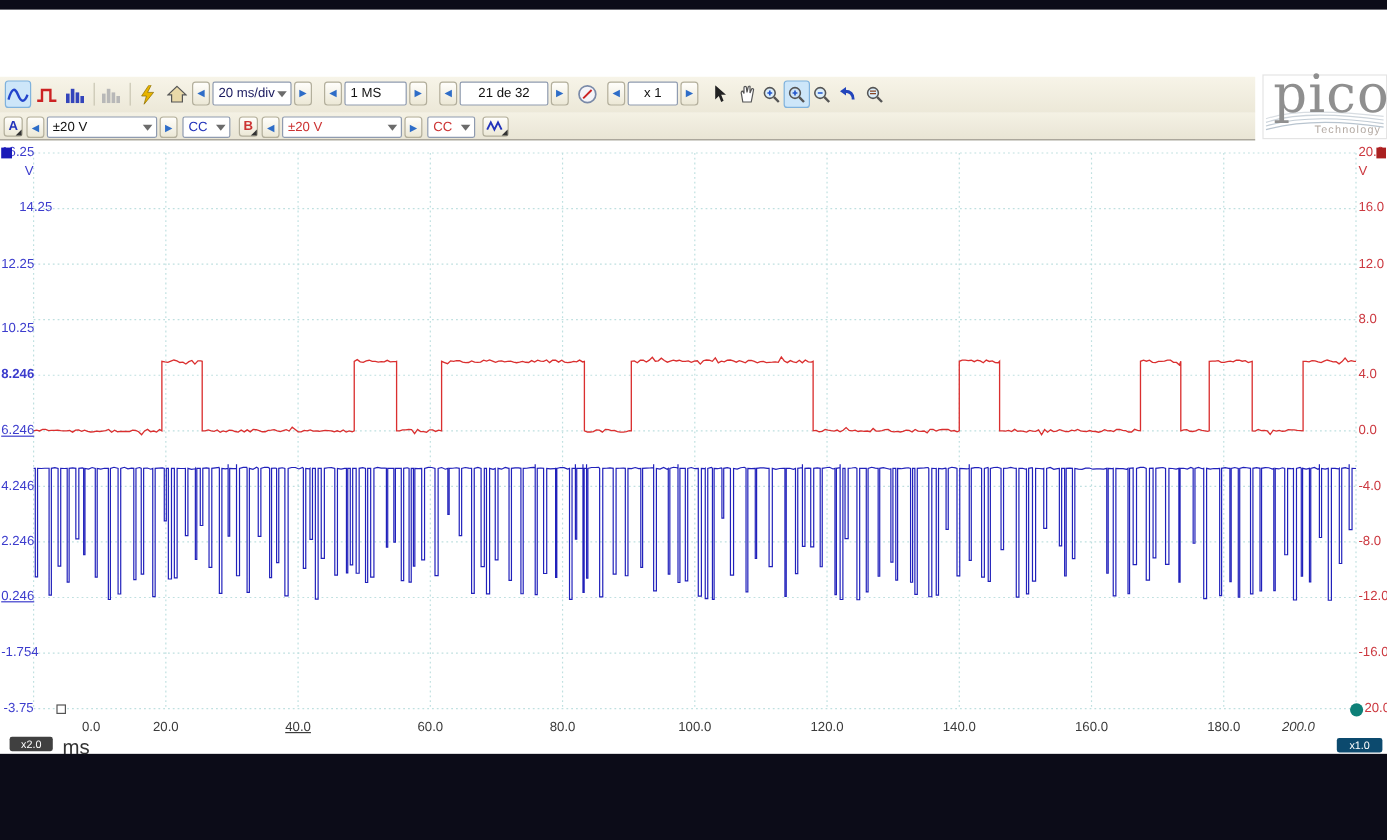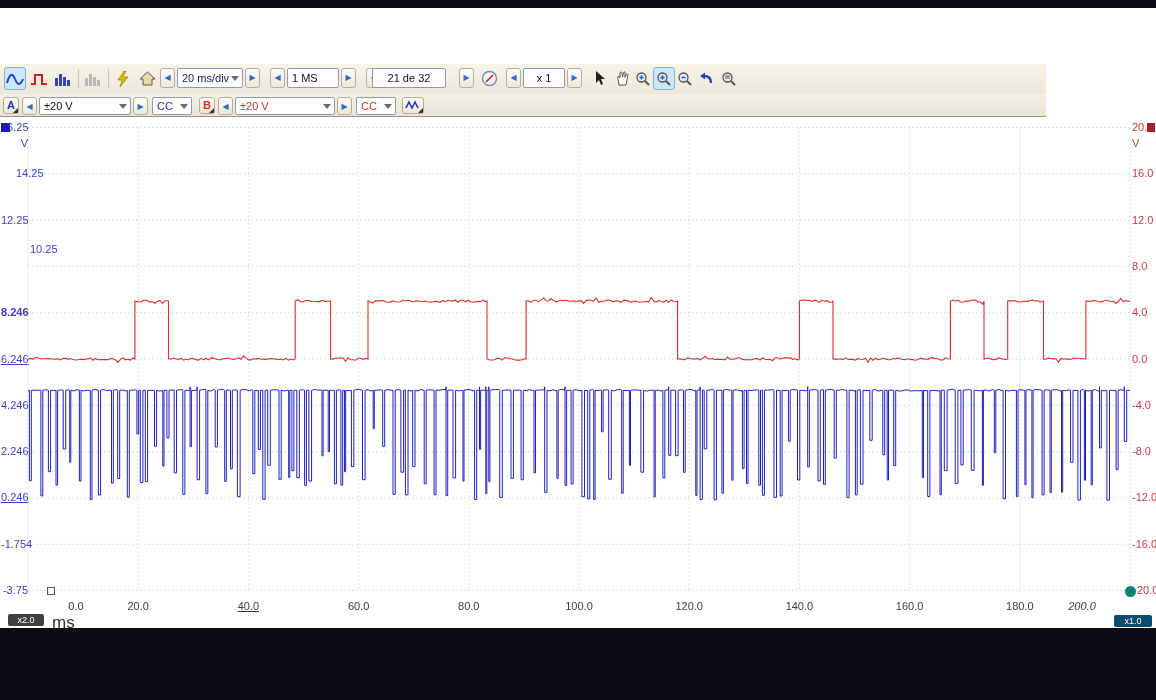--- a/index.html
+++ b/index.html
@@ -108,21 +108,21 @@
     </div>
     <div class="navbtn" style="left:245px">▶</div>
 
     <div class="navbtn" style="left:270px">◀</div>
     <div class="combo" style="left:287px;width:52px;color:#111">
       <span>1 MS</span>
     </div>
     <div class="navbtn" style="left:341px">▶</div>
 
     <div class="navbtn" style="left:366px">◀</div>
-    <div class="combo" style="left:372px;width:74px;text-align:center;color:#111">
+    <div class="combo" style="left:383px;width:74px;text-align:center;color:#111">
       <span>21 de 32</span>
     </div>
     <div class="navbtn" style="left:459px">▶</div>
     <div class="tbtn" style="left:478px">
       <svg width="17" height="17">
         <circle cx="8.5" cy="8.5" r="7" fill="#f4f4f8" stroke="#7a8aa8" stroke-width="1.4"></circle>
         <line x1="5" y1="12" x2="12" y2="5" stroke="#cc2222" stroke-width="1.6"></line>
       </svg>
     </div>
 
@@ -212,20 +212,30 @@
       <span class="arr" style="top:6px"></span>
     </div>
     <div class="chbtn" style="left:402px;width:22px">
       <svg width="16" height="11" style="margin-top:2px">
           <path d="M1,8 L4,2 L7,8 L10,2 L13,8" fill="none" stroke="#2233bb" stroke-width="1.6"></path>
         </svg>
       <span class="corner"></span>
     </div>
   </div>
 
+  <div class="logo">
+    <svg width="102" height="52" style="position:absolute;left:0;top:0">
+      <path d="M2,36 Q30,26 100,34" fill="none" stroke="#d8dde2" stroke-width="1"></path>
+      <path d="M2,39 Q34,28 100,37" fill="none" stroke="#ccd4db" stroke-width="1"></path>
+      <path d="M2,42 Q38,31 100,40" fill="none" stroke="#c2ccd5" stroke-width="1"></path>
+      <path d="M2,45 Q42,34 100,43" fill="none" stroke="#b8c4cf" stroke-width="1"></path>
+    </svg>
+    <div class="pico">pico</div>
+    <div class="tech">Technology</div>
+  </div>
 
   <div class="plotwrap">
     <svg class="chart" width="1156" height="510" viewBox="0 118 1156 510" id="chartsvg">
         <line x1="28" y1="127.5" x2="28" y2="590.5" stroke="#bfe0e0" stroke-width="1" stroke-dasharray="1.5 2.5"></line>
         <line x1="138.2" y1="127.5" x2="138.2" y2="590.5" stroke="#bfe0e0" stroke-width="1" stroke-dasharray="1.5 2.5"></line>
         <line x1="248.4" y1="127.5" x2="248.4" y2="590.5" stroke="#bfe0e0" stroke-width="1" stroke-dasharray="1.5 2.5"></line>
         <line x1="358.6" y1="127.5" x2="358.6" y2="590.5" stroke="#bfe0e0" stroke-width="1" stroke-dasharray="1.5 2.5"></line>
         <line x1="468.8" y1="127.5" x2="468.8" y2="590.5" stroke="#bfe0e0" stroke-width="1" stroke-dasharray="1.5 2.5"></line>
         <line x1="579" y1="127.5" x2="579" y2="590.5" stroke="#bfe0e0" stroke-width="1" stroke-dasharray="1.5 2.5"></line>
         <line x1="689.2" y1="127.5" x2="689.2" y2="590.5" stroke="#bfe0e0" stroke-width="1" stroke-dasharray="1.5 2.5"></line>
@@ -245,21 +255,21 @@
         <line x1="28" y1="544.2" x2="1130" y2="544.2" stroke="#bfe0e0" stroke-width="1" stroke-dasharray="1.5 2.5"></line>
         <line x1="28" y1="590.5" x2="1130" y2="590.5" stroke="#bfe0e0" stroke-width="1" stroke-dasharray="1.5 2.5"></line>
         <path d="M28.0,359.0L30.5,358.4L33.0,359.1L35.5,357.8L38.0,357.8L40.5,358.8L43.0,358.7L45.5,358.6L48.0,358.4L50.5,358.9L53.0,359.0L55.5,359.1L58.0,358.7L60.5,360.1L63.0,358.4L65.5,358.3L68.0,359.5L70.5,358.5L73.0,359.5L75.5,360.0L78.0,359.8L80.5,359.3L83.0,359.6L85.5,359.2L88.0,358.9L90.5,357.9L93.0,360.2L95.5,358.5L98.0,359.8L100.5,359.5L103.0,359.6L105.5,359.6L108.0,359.6L110.5,358.5L113.0,358.7L115.5,359.8L118.0,362.3L120.5,359.1L123.0,357.8L125.5,359.8L128.0,359.2L130.5,360.1L133.0,358.0L134.9,359.0L134.9,301.1L137.4,301.6L139.9,302.0L142.4,301.0L144.9,300.0L147.4,300.8L149.9,302.1L152.4,301.8L154.9,303.3L157.4,301.4L159.9,300.4L162.4,303.4L164.9,300.7L167.4,300.7L168.5,301.1L168.5,359.0L171.0,359.0L173.5,358.2L176.0,359.0L178.5,359.4L181.0,358.3L183.5,360.2L186.0,359.1L188.5,359.9L191.0,358.4L193.5,358.6L196.0,359.6L198.5,360.1L201.0,358.3L203.5,359.9L206.0,358.2L208.5,359.9L211.0,357.9L213.5,358.1L216.0,358.9L218.5,359.8L221.0,359.8L223.5,358.6L226.0,358.4L228.5,358.0L231.0,359.0L233.5,359.6L236.0,358.8L238.5,358.0L241.0,359.2L243.5,356.0L246.0,357.9L248.5,359.9L251.0,359.9L253.5,358.6L256.0,359.1L258.5,358.3L261.0,359.3L263.5,359.1L266.0,359.4L268.5,359.0L271.0,358.6L273.5,358.8L276.0,359.1L278.5,359.8L281.0,359.0L283.5,359.9L286.0,358.3L288.5,360.1L291.0,359.1L293.5,359.9L295.2,359.0L295.2,301.1L297.7,299.7L300.2,301.5L302.7,301.9L305.2,300.7L307.7,300.2L310.2,301.1L312.7,301.2L315.2,301.8L317.7,301.4L320.2,301.6L322.7,300.3L325.2,301.5L327.7,301.3L330.2,301.2L330.5,301.1L330.5,359.0L333.0,359.1L335.5,358.2L338.0,358.2L340.5,357.9L343.0,358.0L345.5,361.3L348.0,357.8L350.5,359.7L353.0,359.7L355.5,360.2L358.0,358.2L360.5,358.2L363.0,359.5L365.5,358.4L368.0,359.0L368.0,301.1L370.5,302.1L373.0,303.1L375.5,300.7L378.0,301.1L380.5,300.6L383.0,300.5L385.5,301.7L388.0,302.2L390.5,302.1L393.0,300.8L395.5,301.8L398.0,302.0L400.5,301.8L403.0,300.1L405.5,300.9L408.0,300.0L410.5,300.9L413.0,302.0L415.5,301.0L418.0,300.8L420.5,301.5L423.0,301.2L425.5,301.0L428.0,301.8L430.5,302.3L433.0,301.8L435.5,301.2L438.0,301.9L440.5,302.1L443.0,300.5L445.5,301.7L448.0,300.1L450.5,300.9L453.0,301.1L455.5,300.0L458.0,302.2L460.5,300.2L463.0,300.2L465.5,301.8L468.0,300.2L470.5,301.7L473.0,302.2L475.5,301.9L478.0,301.2L480.5,301.6L483.0,300.1L485.5,301.6L487.0,301.1L487.0,359.0L489.5,360.0L492.0,360.0L494.5,359.7L497.0,358.2L499.5,358.4L502.0,360.1L504.5,357.8L507.0,358.0L509.5,358.8L512.0,358.7L514.5,359.7L517.0,360.1L519.5,360.1L522.0,359.7L524.5,358.8L526.1,359.0L526.1,301.1L528.6,300.8L531.1,302.3L533.6,300.2L536.1,300.2L538.6,301.7L541.1,300.1L543.6,297.7L546.1,301.0L548.6,300.7L551.1,298.5L553.6,300.4L556.1,301.8L558.6,300.9L561.1,300.1L563.6,300.8L566.1,300.2L568.6,301.2L571.1,301.1L573.6,300.7L576.1,301.9L578.6,300.9L581.1,300.6L583.6,303.4L586.1,300.6L588.6,300.0L591.1,300.2L593.6,301.1L596.1,298.2L598.6,302.3L601.1,301.0L603.6,301.5L606.1,300.2L608.6,300.0L611.1,300.8L613.6,301.8L616.1,300.6L618.6,301.3L621.1,302.3L623.6,300.4L626.1,300.4L628.6,301.1L631.1,302.3L633.6,301.3L636.1,301.2L638.6,302.2L641.1,302.0L643.6,301.8L646.1,301.5L648.6,301.9L651.1,297.4L653.6,300.8L656.1,302.2L658.6,300.5L661.1,301.6L663.6,302.2L666.1,300.2L668.6,302.3L671.1,300.0L673.6,301.5L676.1,301.8L677.6,301.1L677.6,359.0L680.1,358.7L682.6,359.8L685.1,359.4L687.6,357.9L690.1,358.5L692.6,358.9L695.1,359.2L697.6,358.4L700.1,359.8L702.6,358.6L705.1,356.3L707.6,358.7L710.1,359.0L712.6,358.5L715.1,359.6L717.6,359.1L720.1,359.5L722.6,359.2L725.1,359.8L727.6,357.1L730.1,359.2L732.6,359.3L735.1,358.9L737.6,358.0L740.1,357.8L742.6,359.4L745.1,359.9L747.6,359.5L750.1,360.0L752.6,359.4L755.1,358.5L757.6,358.6L760.1,360.0L762.6,357.9L765.1,359.3L767.6,359.5L770.1,359.2L772.6,360.7L775.1,357.8L777.6,357.8L780.1,359.2L782.6,358.2L785.1,357.9L787.6,357.9L790.1,357.8L792.6,359.3L795.1,358.8L797.6,359.8L799.4,359.0L799.4,301.1L801.9,300.1L804.4,300.1L806.9,300.5L809.4,300.2L811.9,301.4L814.4,300.2L816.9,300.8L819.4,302.3L821.9,300.1L824.4,301.2L826.9,300.7L829.4,302.2L831.9,302.3L833.0,301.1L833.0,359.0L835.5,359.1L838.0,359.2L840.5,358.7L843.0,359.6L845.5,357.8L848.0,359.5L850.5,359.1L853.0,359.4L855.5,360.1L858.0,358.7L860.5,359.2L863.0,359.5L865.5,358.3L868.0,362.3L870.5,358.0L873.0,360.2L875.5,358.2L878.0,359.7L880.5,359.2L883.0,358.1L885.5,358.9L888.0,359.6L890.5,359.7L893.0,358.5L895.5,359.0L898.0,357.9L900.5,359.0L903.0,359.4L905.5,359.7L908.0,358.8L910.5,359.5L913.0,359.6L915.5,360.2L918.0,359.4L920.5,358.1L923.0,359.1L925.5,358.8L928.0,359.6L930.5,357.9L933.0,357.9L935.5,358.7L938.0,358.8L940.5,360.0L943.0,360.0L945.5,357.8L948.0,358.7L950.4,359.0L950.4,301.1L952.9,300.1L955.4,301.0L957.9,300.1L960.4,302.0L962.9,302.2L965.4,301.1L967.9,301.1L970.4,301.0L972.9,300.1L975.4,300.1L977.9,301.9L980.4,302.0L982.9,304.2L984.0,301.1L984.0,359.0L986.5,358.2L989.0,358.1L991.5,359.4L994.0,359.6L996.5,359.1L999.0,357.9L1001.5,358.7L1004.0,359.1L1006.5,359.5L1007.7,359.0L1007.7,301.1L1010.2,300.9L1012.7,300.9L1015.2,300.5L1017.7,302.0L1020.2,302.0L1022.7,301.3L1025.2,301.0L1027.7,301.6L1030.2,300.2L1032.7,300.1L1035.2,301.0L1037.7,300.6L1040.2,302.2L1042.7,301.3L1043.5,301.1L1043.5,359.0L1046.0,359.3L1048.5,357.9L1051.0,358.8L1053.5,358.6L1056.0,359.0L1058.5,362.1L1061.0,358.5L1063.5,359.2L1066.0,358.7L1068.5,359.4L1071.0,359.2L1073.5,358.1L1076.0,358.3L1078.5,358.2L1081.0,358.7L1083.5,358.8L1085.9,359.0L1085.9,301.1L1088.4,301.1L1090.9,301.5L1093.4,300.6L1095.9,300.7L1098.4,301.5L1100.9,302.1L1103.4,300.9L1105.9,300.0L1108.4,300.8L1110.9,301.5L1113.4,301.4L1115.9,303.2L1118.4,301.3L1120.9,298.3L1123.4,301.5L1125.9,300.6L1128.4,301.2L1130.0,301.1" fill="none" stroke="#da2f2f" stroke-width="1.1"></path>
         <path d="M28,390.3L29.4,390.3L29.4,480.7L31.3,480.7L31.3,390.3L34.3,390.4L37.3,390.2L40.3,390.2L40.9,390.3L40.9,495.9L42.8,495.9L42.8,390.3L45.8,389.7L48.4,390.3L48.4,471.7L50.6,471.7L50.6,390.3L53.6,390.4L56.0,390.3L56.0,485.1L57.6,485.1L57.6,390.3L60.6,389.9L63.2,390.3L63.2,449.0L65.7,449.0L65.7,390.3L68.7,389.9L69.7,390.3L69.7,462.3L70.8,462.3L70.8,390.3L73.8,390.9L76.8,389.6L79.4,390.3L79.4,481.0L81.0,481.0L81.0,390.3L84.0,390.9L87.0,390.2L90.0,390.3L90.3,390.3L90.3,499.6L92.0,499.6L92.0,390.3L95.0,389.4L98.0,390.2L98.4,390.3L98.4,495.0L100.6,495.0L100.6,390.3L103.6,389.4L106.6,390.7L109.6,390.1L111.5,390.3L111.5,483.1L113.3,483.1L113.3,390.3L116.3,389.6L117.7,390.3L117.7,478.5L119.7,478.5L119.7,390.3L122.7,390.0L125.7,391.0L127.3,390.3L127.3,497.2L129.3,497.2L129.3,390.3L132.3,390.1L135.3,389.9L136.9,390.3L136.9,434.0L138.6,434.0L138.6,390.3L140.3,390.3L140.3,482.5L142.9,482.5L142.9,390.3L145.3,390.3L145.3,481.6L147.6,481.6L147.6,390.3L150.6,390.4L153.6,390.4L154.5,390.3L154.5,446.3L156.6,446.3L156.6,390.3L159.6,391.1L162.6,390.6L162.8,390.3L162.8,466.1L164.0,466.1L164.0,390.3L166.9,390.3L166.9,437.9L169.0,437.9L169.0,390.3L172.0,389.9L174.2,390.3L174.2,472.8L176.5,472.8L176.5,390.3L179.5,389.9L182.5,389.5L182.8,390.3L182.8,494.4L184.9,494.4L184.9,390.3L187.9,390.7L190.1,390.3L190.1,386.8L190.1,390.3L190.1,446.7L191.4,446.7L191.4,390.3L194.4,390.5L197.1,390.3L197.1,386.8L197.1,390.3L197.1,479.8L199.6,479.8L199.6,390.3L202.6,389.5L205.6,389.5L205.9,390.3L205.9,493.7L207.8,493.7L207.8,390.3L210.8,391.1L213.8,389.4L215.2,390.3L215.2,446.9L217.4,446.9L217.4,390.3L220.4,389.4L223.4,389.5L224.7,390.3L224.7,481.4L226.3,481.4L226.3,390.3L229.3,390.0L230.5,390.3L230.5,468.8L232.3,468.8L232.3,390.3L235.3,389.8L237.4,390.3L237.4,496.6L240.1,496.6L240.1,390.3L243.1,389.6L246.1,389.6L249.1,390.8L252.1,389.6L252.8,390.3L252.8,473.6L254.8,473.6L254.8,390.3L257.8,390.8L258.3,390.3L258.3,449.4L260.4,449.4L260.4,390.3L262.8,390.3L262.8,499.3L265.1,499.3L265.1,390.3L267.7,390.3L267.7,465.3L270.3,465.3L270.3,390.3L273.3,389.8L276.3,389.7L279.0,390.3L279.0,479.3L281.2,479.3L281.2,390.3L284.2,390.9L287.2,390.3L288.7,390.3L288.7,477.4L289.8,477.4L289.8,390.3L291.9,390.3L291.9,470.7L293.9,470.7L293.9,390.3L296.8,390.3L296.8,477.7L299.3,477.7L299.3,390.3L302.3,389.7L304.6,390.3L304.6,485.4L306.4,485.4L306.4,390.3L308.9,390.3L308.9,481.0L311.6,481.0L311.6,390.3L314.6,389.5L317.6,390.1L320.6,390.0L322.0,390.3L322.0,455.9L323.1,455.9L323.1,390.3L326.1,390.2L328.2,390.3L328.2,451.7L329.5,451.7L329.5,390.3L332.5,390.3L334.4,390.3L334.4,483.9L336.4,483.9L336.4,390.3L339.4,389.8L340.9,390.3L340.9,485.1L342.7,485.1L342.7,390.3L344.5,390.3L344.5,471.7L345.7,471.7L345.7,390.3L348.7,390.6L351.4,390.3L351.4,466.6L353.8,466.6L353.8,390.3L356.8,389.5L359.8,389.6L362.5,390.3L362.5,479.7L365.1,479.7L365.1,390.3L368.1,389.6L371.1,391.0L373.2,390.3L373.2,428.7L374.3,428.7L374.3,390.3L377.3,390.2L380.3,389.8L382.7,390.3L382.7,446.3L384.7,446.3L384.7,390.3L387.7,389.6L390.7,390.1L393.0,390.3L393.0,494.4L395.2,494.4L395.2,390.3L398.2,389.5L400.9,390.3L400.9,472.2L403.6,472.2L403.6,390.3L405.4,390.3L405.4,494.9L408.0,494.9L408.0,390.3L411.0,391.1L412.7,390.3L412.7,466.5L415.0,466.5L415.0,390.3L418.0,391.0L421.0,389.5L424.0,390.3L424.2,390.3L424.2,483.7L426.2,483.7L426.2,390.3L429.2,389.9L432.2,389.9L434.1,390.3L434.1,494.8L436.0,494.8L436.0,390.3L439.0,390.2L442.0,389.7L445.0,389.5L446.0,390.3L446.0,386.8L446.0,390.3L446.0,495.6L447.7,495.6L447.7,390.3L450.7,390.0L453.0,390.3L453.0,477.9L455.6,477.9L455.6,390.3L458.6,390.8L461.6,390.6L463.0,390.3L463.0,481.2L464.0,481.2L464.0,390.3L467.0,389.6L470.0,389.7L473.0,390.9L474.6,390.3L474.6,499.5L476.7,499.5L476.7,390.3L479.5,390.3L479.5,386.8L479.5,390.3L479.5,449.3L480.6,449.3L480.6,390.3L483.6,390.2L485.8,390.3L485.8,386.8L485.8,390.3L485.8,493.7L486.8,493.7L486.8,390.3L488.8,390.3L488.8,386.8L488.8,390.3L488.8,481.7L489.9,481.7L489.9,390.3L492.9,389.6L495.9,389.6L498.9,389.4L499.7,390.3L499.7,497.4L502.3,497.4L502.3,390.3L505.3,390.2L508.3,389.9L511.0,390.3L511.0,478.4L513.4,478.4L513.4,390.3L516.4,390.2L519.4,390.1L521.1,390.3L521.1,479.8L523.3,479.8L523.3,390.3L526.3,390.5L529.3,389.6L532.3,390.5L534.0,390.3L534.0,472.8L535.5,472.8L535.5,390.3L538.5,390.1L541.5,390.0L544.5,389.7L544.7,390.3L544.7,386.8L544.7,390.3L544.7,492.4L547.0,492.4L547.0,390.3L550.0,390.9L553.0,389.6L556.0,391.0L556.9,390.3L556.9,478.4L558.2,478.4L558.2,390.3L561.2,389.4L564.2,389.8L565.0,390.3L565.0,386.8L565.0,390.3L565.0,485.4L566.6,485.4L566.6,390.3L569.6,390.3L571.1,390.3L571.1,484.0L573.1,484.0L573.1,390.3L576.1,389.6L579.1,390.6L581.9,390.3L581.9,496.7L584.5,496.7L584.5,390.3L587.5,390.5L587.7,390.3L587.7,498.9L589.8,498.9L589.8,390.3L592.8,389.5L593.7,390.3L593.7,499.5L595.1,499.5L595.1,390.3L598.1,390.6L601.1,389.9L601.6,390.3L601.6,431.8L603.1,431.8L603.1,390.3L606.1,389.7L608.7,390.3L608.7,479.2L611.3,479.2L611.3,390.3L614.3,390.9L617.3,389.8L620.3,389.4L621.7,390.3L621.7,493.2L623.2,493.2L623.2,390.3L626.2,390.6L629.2,390.3L629.4,390.3L629.4,465.4L630.5,465.4L630.5,390.3L633.5,389.9L636.5,389.9L639.5,390.3L640.9,390.3L640.9,472.2L643.6,472.2L643.6,390.3L646.6,391.1L649.6,390.4L652.6,390.2L654.1,390.3L654.1,497.0L655.2,497.0L655.2,390.3L658.2,390.2L661.2,391.1L662.9,390.3L662.9,478.0L664.8,478.0L664.8,390.3L667.8,389.8L668.7,390.3L668.7,386.8L668.7,390.3L668.7,455.3L670.8,455.3L670.8,390.3L673.8,390.1L675.6,390.3L675.6,455.7L678.1,455.7L678.1,390.3L681.1,389.9L683.5,390.3L683.5,472.3L685.2,472.3L685.2,390.3L688.2,389.8L691.2,389.4L694.2,390.8L695.8,390.3L695.8,495.5L697.0,495.5L697.0,390.3L700.0,389.7L700.1,390.3L700.1,386.8L700.1,390.3L700.1,499.6L702.4,499.6L702.4,390.3L704.2,390.3L704.2,448.9L706.8,448.9L706.8,390.3L709.8,390.0L712.8,389.6L714.1,390.3L714.1,499.8L716.4,499.8L716.4,390.3L719.4,390.2L721.9,390.3L721.9,493.2L723.4,493.2L723.4,390.3L726.4,389.4L729.4,390.1L731.8,390.3L731.8,480.2L733.1,480.2L733.1,390.3L736.1,389.7L739.1,390.4L742.1,391.1L742.4,390.3L742.4,468.5L744.1,468.5L744.1,390.3L746.5,390.3L746.5,483.5L748.0,483.5L748.0,390.3L751.0,390.6L754.0,390.1L757.0,389.8L758.8,390.3L758.8,485.2L760.5,485.2L760.5,390.3L762.4,390.3L762.4,495.3L764.4,495.3L764.4,390.3L767.4,390.1L770.4,389.9L773.4,389.6L774.0,390.3L774.0,497.3L776.5,497.3L776.5,390.3L779.5,390.4L780.2,390.3L780.2,496.0L782.1,496.0L782.1,390.3L785.1,390.7L788.1,390.1L788.4,390.3L788.4,441.2L790.2,441.2L790.2,390.3L793.2,389.4L796.2,389.9L797.5,390.3L797.5,479.9L799.8,479.9L799.8,390.3L802.8,390.5L805.8,390.8L807.7,390.3L807.7,386.8L807.7,390.3L807.7,466.9L809.4,466.9L809.4,390.3L812.4,389.7L815.4,389.6L818.0,390.3L818.0,480.9L820.3,480.9L820.3,390.3L823.3,389.5L823.5,390.3L823.5,484.4L825.3,484.4L825.3,390.3L828.3,389.6L831.3,389.4L834.2,390.3L834.2,458.1L836.3,458.1L836.3,390.3L839.3,390.2L842.3,389.5L845.3,390.2L846.9,390.3L846.9,497.6L849.1,497.6L849.1,390.3L852.1,390.2L855.1,391.1L855.4,390.3L855.4,494.9L857.2,494.9L857.2,390.3L860.2,389.7L860.4,390.3L860.4,484.2L863.0,484.2L863.0,390.3L866.0,390.4L869.0,390.7L869.8,390.3L869.8,440.3L872.2,440.3L872.2,390.3L875.2,389.5L878.2,391.1L881.2,390.5L882.8,390.3L882.8,454.9L884.7,454.9L884.7,390.3L887.2,390.3L887.2,480.0L888.5,480.0L888.5,390.3L891.5,390.1L893.7,390.3L893.7,465.6L895.7,465.6L895.7,390.3L898.7,390.9L901.7,391.1L904.7,390.1L907.7,390.0L910.7,391.0L913.7,390.7L916.7,390.7L919.7,390.9L922.3,390.3L922.3,477.7L923.5,477.7L923.5,390.3L926.5,390.6L927.7,390.3L927.7,496.5L929.9,496.5L929.9,390.3L932.9,390.6L935.9,390.5L938.9,391.1L940.0,390.3L940.0,494.8L941.3,494.8L941.3,390.3L944.3,389.9L944.3,390.3L944.3,470.6L947.1,470.6L947.1,390.3L950.1,389.5L953.1,389.4L955.2,390.3L955.2,483.4L957.9,483.4L957.9,390.3L960.9,390.1L960.9,390.3L960.9,464.9L963.2,464.9L963.2,390.3L966.2,389.9L969.2,389.6L971.3,390.3L971.3,470.3L974.1,470.3L974.1,390.3L977.1,390.4L980.1,390.9L982.4,390.3L982.4,485.2L983.4,485.2L983.4,390.3L986.4,390.2L989.4,390.9L992.4,389.6L994.3,390.3L994.3,452.7L995.8,452.7L995.8,390.3L998.8,389.5L1001.8,390.6L1003.1,390.3L1003.1,498.8L1005.5,498.8L1005.5,390.3L1008.5,391.0L1011.5,390.4L1014.5,390.5L1016.4,390.3L1016.4,496.4L1018.0,496.4L1018.0,390.3L1021.0,389.7L1024.0,390.3L1024.9,390.3L1024.9,484.7L1026.0,484.7L1026.0,390.3L1029.0,389.6L1031.9,390.3L1031.9,497.7L1033.1,497.7L1033.1,390.3L1036.1,389.5L1039.1,389.8L1042.1,390.3L1042.1,494.9L1044.1,494.9L1044.1,390.3L1047.1,389.7L1050.0,390.3L1050.0,492.5L1051.3,492.5L1051.3,390.3L1054.3,389.7L1057.3,389.8L1060.3,390.9L1061.5,390.3L1061.5,492.2L1062.7,492.2L1062.7,390.3L1065.7,390.8L1068.7,389.8L1070.6,390.3L1070.6,462.3L1073.0,462.3L1073.0,390.3L1076.0,390.6L1077.9,390.3L1077.9,500.0L1080.4,500.0L1080.4,390.3L1083.4,389.5L1084.4,390.3L1084.4,480.2L1085.5,480.2L1085.5,390.3L1088.5,391.0L1091.2,390.3L1091.2,484.9L1092.3,484.9L1092.3,390.3L1095.3,389.5L1098.3,391.1L1099.5,390.3L1099.5,386.8L1099.5,390.3L1099.5,447.9L1101.3,447.9L1101.3,390.3L1104.3,390.9L1106.9,390.3L1106.9,500.2L1109.5,500.2L1109.5,390.3L1112.5,390.3L1115.5,390.8L1116.1,390.3L1116.1,469.6L1118.1,469.6L1118.1,390.3L1121.1,389.7L1124.1,390.6L1124.3,390.3L1124.3,386.8L1124.3,390.3L1124.3,441.4L1126.7,441.4L1126.7,390.3L1129.7,390.4L1130.0,390.3" fill="none" stroke="#2121bb" stroke-width="1"></path>
       </svg>
   </div>
   <div id="labels">
       <div class="ylab left" style="left: 1px; top: 121px; color: rgb(60, 60, 205);">16.25</div>
       <div class="ylab left" style="left: 16px; top: 167.3px; color: rgb(60, 60, 205);">14.25</div>
       <div class="ylab left" style="left: 1px; top: 213.6px; color: rgb(60, 60, 205);">12.25</div>
-      <div class="ylab left" style="left: 1px; top: 243px; color: rgb(60, 60, 205); padding-left: 29px;">10.25</div>
+      <div class="ylab left" style="left: 1px; top: 268px; color: rgb(60, 60, 205);">10.25</div>
       <div class="ylab left" style="left: 1px; top: 306.2px; color: rgb(60, 60, 205); font-weight: bold;">8.246</div>
       <div class="ylab left" style="left: 1px; top: 352.5px; color: rgb(60, 60, 205); text-decoration: underline;">6.246</div>
       <div class="ylab left" style="left: 1px; top: 398.8px; color: rgb(60, 60, 205);">4.246</div>
       <div class="ylab left" style="left: 1px; top: 445.1px; color: rgb(60, 60, 205);">2.246</div>
       <div class="ylab left" style="left: 1px; top: 491.4px; color: rgb(60, 60, 205); text-decoration: underline;">0.246</div>
       <div class="ylab left" style="left: 1px; top: 537.7px; color: rgb(60, 60, 205);">-1.754</div>
       <div class="ylab left" style="left: 1px; top: 584px; color: rgb(60, 60, 205);">-3.75</div>
       <div class="ylab left" style="left: 1px; top: 137px; color: rgb(60, 60, 205);">V</div>
       <div class="ylab right" style="left: 1132px; top: 121px; color: rgb(204, 57, 64);">20.0</div>
       <div class="ylab right" style="left: 1132px; top: 167.3px; color: rgb(204, 57, 64);">16.0</div>

